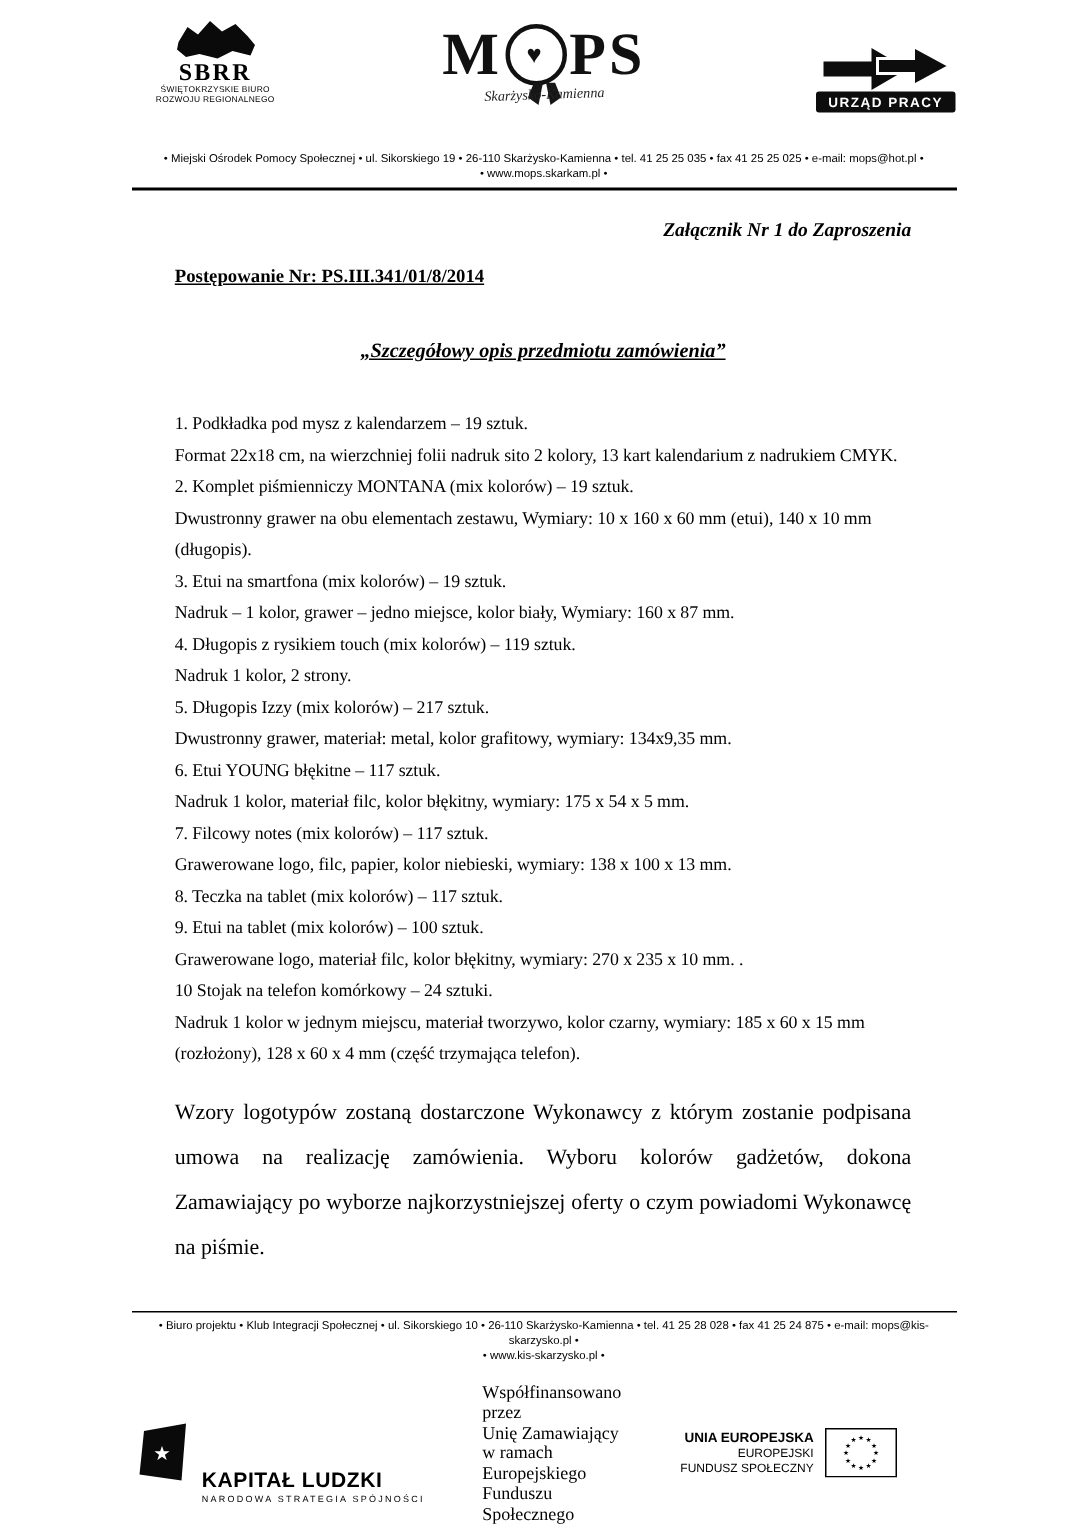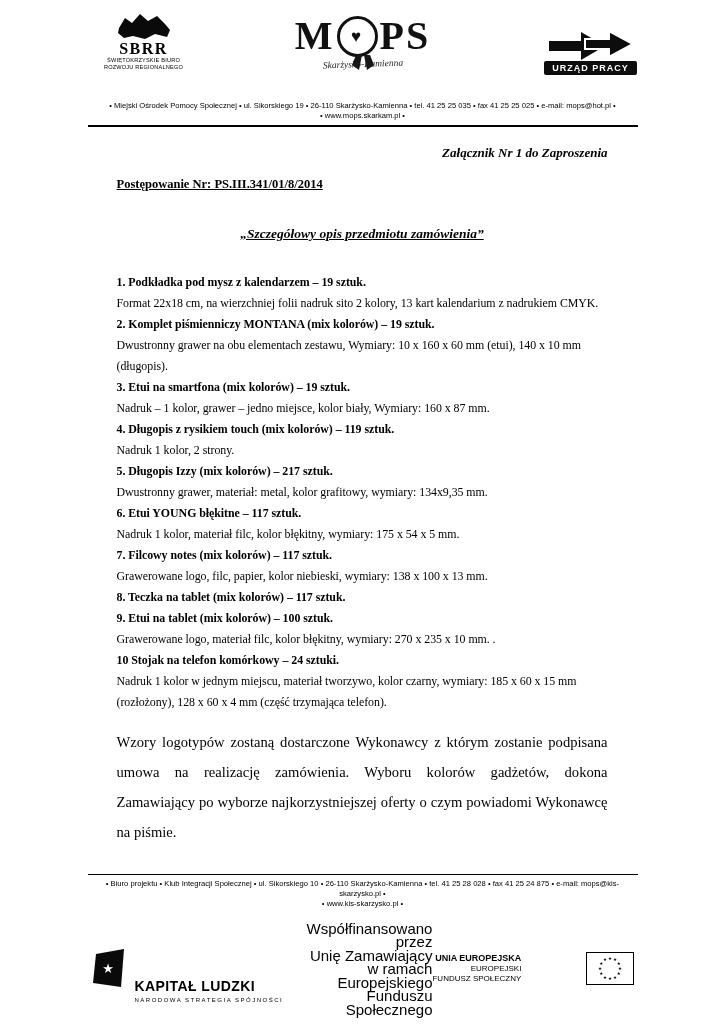--- a/index.html
+++ b/index.html
@@ -35,34 +35,34 @@
            text-align:center;margin-top:3px;}
 
   
   .content{margin:0 85px 0 84px;padding-top:18px;}
   .attachment{font-weight:bold;font-style:italic;font-size:13px;text-align:right;margin:0 0 16px 0;}
   .proceeding{font-weight:bold;font-size:12.5px;margin:0 0 34px 0;}
   .proceeding span{text-decoration:underline;}
   .doc-title{text-align:center;font-weight:bold;font-style:italic;font-size:13.5px;margin:0 0 30px 0;}
   .doc-title span{text-decoration:underline;}
   .items p{font-size:11.9px;line-height:21px;margin:0;letter-spacing:-0.05px;}
-  .item-h{font-weight:bold;}
+  .item-h{font-weight:normal;}
   .closing{margin:14px 0 0 0;font-size:14.6px;line-height:30px;text-align:justify;}
 
   
   .footer{position:absolute;left:0;right:0;bottom:8px;}
   .footer-inner{margin:0 55px;border-top:1.5px solid #000;padding-top:4px;}
   .footer-address{font-family:"Liberation Sans",sans-serif;font-size:7.6px;line-height:10px;text-align:center;}
   .footer-logos{display:flex;justify-content:space-between;align-items:center;margin-top:13px;padding:0 4px;}
   .kl{display:flex;align-items:center;gap:9px;width:230px;}
   .kl-text{text-align:left;margin-top:44px;}
   .kl-title{font-family:"Liberation Sans",sans-serif;font-weight:bold;font-size:14px;letter-spacing:.4px;}
   .kl-sub{font-family:"Liberation Sans",sans-serif;font-size:6px;letter-spacing:1.5px;margin-top:3px;}
-  .cofin{font-family:Liberation Sans, sans-serif;font-size:15px;line-height:13.5px;text-align:right;flex:1;}
-  .eu{display:flex;align-items:center;gap:8px;width:215px;justify-content:space-between;}
+  .cofin{font-family:Liberation Serif, serif;font-size:12px;line-height:13.5px;text-align:left;flex:1;}
+  .eu{display:flex;align-items:center;gap:8px;width:215px;justify-content:center;}
   .eu-text{font-family:"Liberation Sans",sans-serif;text-align:right;}
   .eu-title{font-weight:bold;font-size:9px;line-height:11px;}
   .eu-sub{font-size:8px;line-height:10px;}
 </style>
 </head>
 <body>
 
 <div class="page">
 
   <div class="header">

